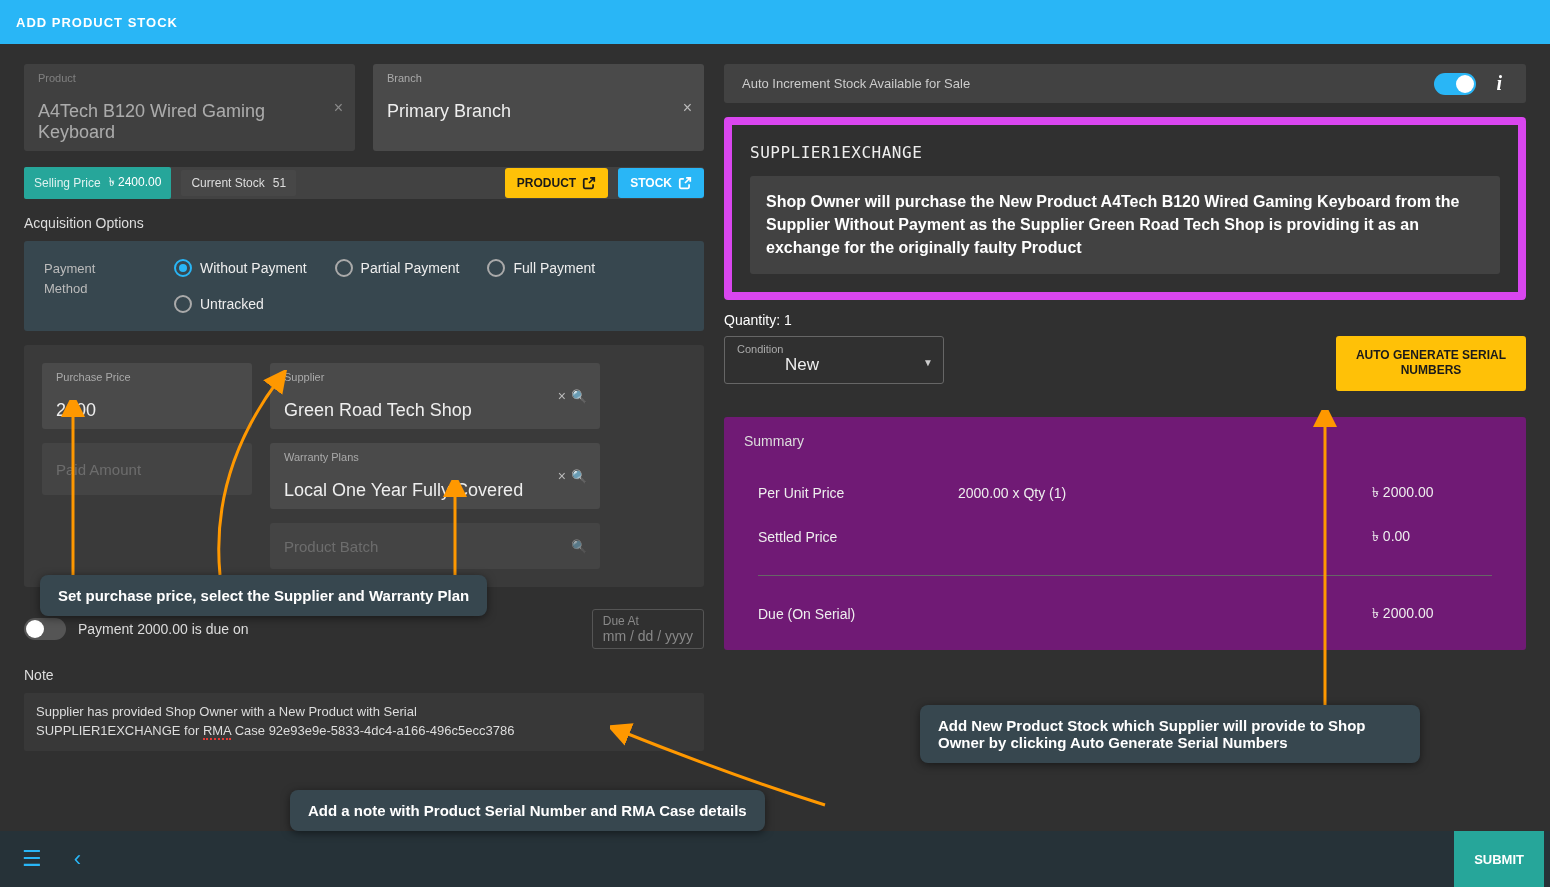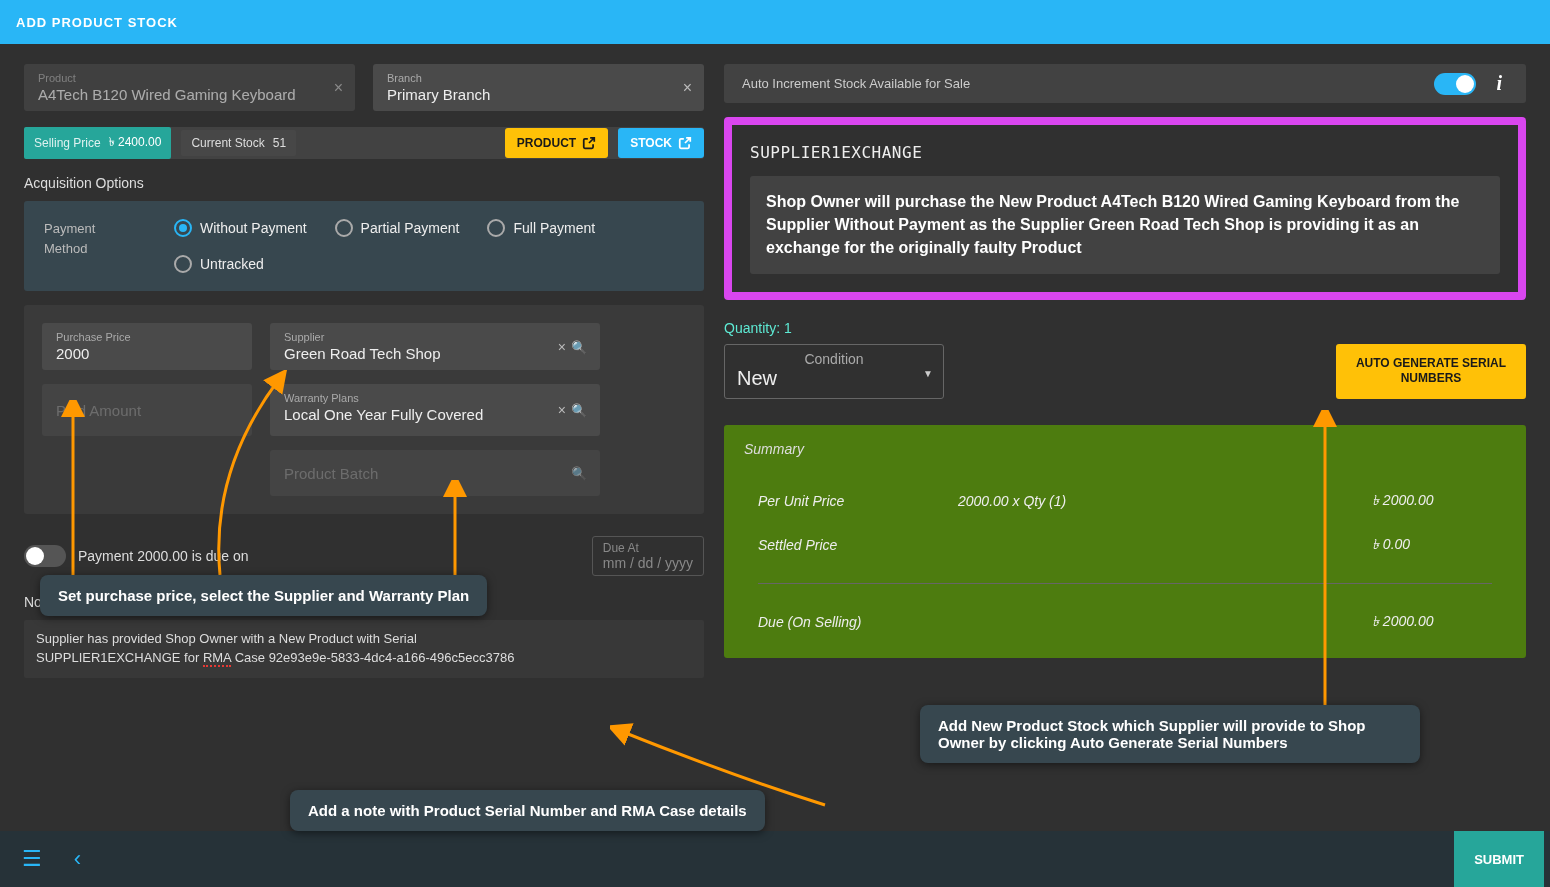--- a/index.html
+++ b/index.html
@@ -10,21 +10,21 @@
 
   .main { display: flex; gap: 20px; padding: 20px 24px 0 24px; height: calc(100% - 44px - 56px); }
   .left-col { flex: 0 0 680px; }
   .right-col { flex: 1; }
 
   .row { display: flex; gap: 18px; margin-bottom: 16px; }
 
   .fieldbox { background: #4a4a4a; border-radius: 3px; padding: 8px 14px; position: relative; flex: 1; }
   .fieldbox.disabled { opacity: 0.65; }
   .fieldbox-label { font-size: 11px; color: #aaa; }
-  .fieldbox-value { font-size: 15px; color: #eee; margin-top: 2px; }
+  .fieldbox-value { font-size: 18px; color: #eee; margin-top: 17px; }
   .fieldbox-placeholder { font-size: 15px; color: #888; }
   .fieldbox-clear { position: absolute; right: 12px; top: 50%; transform: translateY(-50%); color: #bbb; font-size: 16px; cursor: pointer; }
   .fieldbox-search { position: absolute; right: 12px; top: 50%; transform: translateY(-50%); color: #bbb; font-size: 13px; }
   .fieldbox-clear2 { position: absolute; right: 34px; top: 50%; transform: translateY(-50%); color: #bbb; font-size: 14px; }
 
   .chips-row { display: flex; align-items: center; gap: 10px; background: #424242; border-radius: 3px; flex:1; }
   .chip-teal { background: #26a69a; color: #fff; padding: 6px 10px; font-size: 12px; border-radius: 2px; display: flex; gap: 8px; align-items: center; }
   .chip-teal .lbl { opacity: 0.85; }
   .chip-dark { background: #474747; color: #ddd; padding: 6px 10px; font-size: 12px; border-radius: 2px; display: flex; gap: 8px; align-items:center; }
   .btn-yellow { background: #ffc107; color: #1a1a1a; font-weight: bold; font-size: 12px; padding: 8px 12px; border-radius: 3px; border:none; display:flex; align-items:center; gap:6px; margin-left:auto; cursor:pointer; }
@@ -60,29 +60,29 @@
 
   
   .auto-row { background:#424242; border-radius:3px; padding:8px 18px; display:flex; align-items:center; gap:14px; }
   .auto-label { font-size:13px; color:#ccc; flex:1; }
   .info-icon { font-family: serif; font-style: italic; font-weight:bold; color:#fff; font-size:20px; padding:0 6px; }
 
   .serial-box { border:8px solid #d946ef; border-radius:4px; padding:18px; margin-top:14px; }
   .serial-title { font-family: monospace; font-size:16px; color:#eee; letter-spacing:0.5px; margin-bottom:14px; }
   .serial-desc { background:#424242; border-radius:3px; padding:14px 16px; font-size:16px; color:#fff; font-weight:bold; line-height:1.45; }
 
-  .qty-label { font-size:14px; color:#5eead4; margin-top:20px; }
+  .qty-label { font-size:14px; color:#ffffff; margin-top:12px; }
   .cond-row { display:flex; align-items:flex-start; gap:14px; margin-top:8px; }
   .cond-box { border:1px solid #666; border-radius:3px; padding:6px 12px 8px 12px; width:220px; position:relative; }
-  .cond-box .lbl { font-size:14px; color:#aaa;text-align:center; }
-  .cond-box .val { font-size:20px; color:#eee; }
+  .cond-box .lbl { font-size:11px; color:#aaa; }
+  .cond-box .val { font-size:17px; color:#eee;margin-left:48px; }
   .cond-box .chev { position:absolute; right:10px; top:50%; transform:translateY(-30%); font-size:10px; color:#ccc; }
   .auto-gen-btn { background:#ffc107; color:#1a1a1a; font-weight:bold; font-size:12px; padding:12px 14px; border:none; border-radius:3px; margin-left:auto; text-align:center; line-height:1.3; cursor:pointer; width:190px; }
 
-  .summary { background:#4d7c0f; border-radius:3px; padding:16px 20px 10px 20px; margin-top:26px;font-style:italic; }
+  .summary { background:#701a75; border-radius:3px; padding:16px 20px 10px 20px; margin-top:26px; }
   .summary h4 { font-size:14px; font-weight:normal; color:#ddd; margin-bottom:18px; }
   .summary-inner { padding: 4px 14px; }
   .srow { display:flex; align-items:center; font-size:14px; color:#eee; padding:10px 0; }
   .srow .c1 { flex:0 0 200px; }
   .srow .c2 { flex:1; }
   .srow .c3 { flex:0 0 120px; text-align:left; }
   .divider { border:none; border-top:1px solid #666; margin:16px 0; }
 
   
   .tooltip { position:absolute; background:#37474F; color:#fff; font-weight:bold; padding:12px 18px; font-size:15px; border-radius:8px; box-shadow:0 2px 8px rgba(0,0,0,0.5); z-index:50; }
@@ -248,21 +248,21 @@
           <div class="c2">2000.00 x Qty (1)</div>
           <div class="c3 taka">৳  2000.00</div>
         </div>
         <div class="srow">
           <div class="c1">Settled Price</div>
           <div class="c2"></div>
           <div class="c3 taka">৳  0.00</div>
         </div>
         <hr class="divider">
         <div class="srow">
-          <div class="c1">Due (On Selling)</div>
+          <div class="c1">Due (On Serial)</div>
           <div class="c2"></div>
           <div class="c3 taka">৳  2000.00</div>
         </div>
       </div>
     </div>
   </div>
 </div>
 
 <div class="tooltip" style="left:40px; top:575px;">Set purchase price, select the Supplier and Warranty Plan</div>
 <div class="tooltip" style="left:920px; top:705px; max-width:500px;">Add New Product Stock which Supplier will provide to Shop Owner by clicking Auto Generate Serial Numbers</div>

